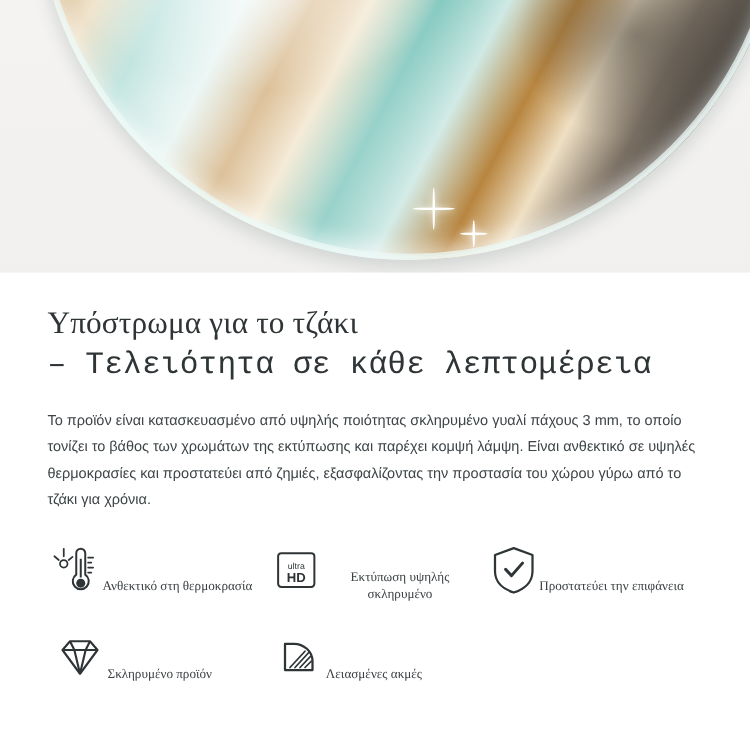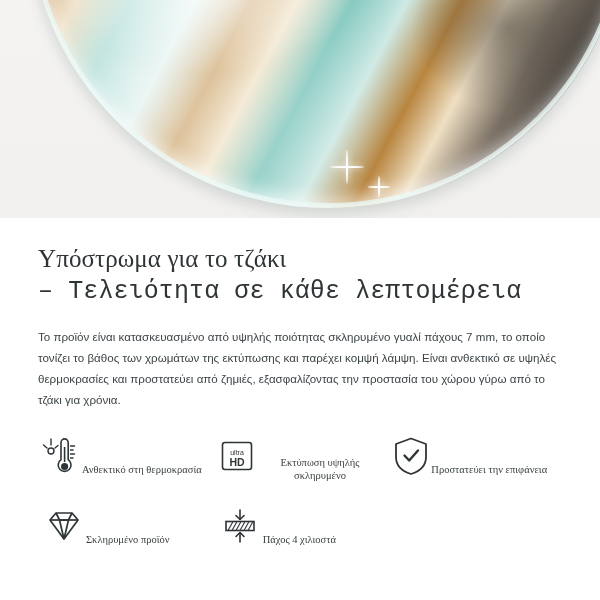--- a/index.html
+++ b/index.html
@@ -195,21 +195,21 @@
     <div class="sparkle sparkle-2"></div>
   </div>
 
   <div class="content">
 
     <h1 class="headline">
       <span>Υπόστρωμα για το τζάκι</span>
       <span class="line2">– Τελειότητα σε κάθε λεπτομέρεια</span>
     </h1>
 
-    <p class="body-text">Το προϊόν είναι κατασκευασμένο από υψηλής ποιότητας σκληρυμένο γυαλί πάχους 7 mm, το οποίο τονίζει το βάθος των χρωμάτων της εκτύπωσης και παρέχει κομψή λάμψη. Είναι ανθεκτικό σε υψηλές θερμοκρασίες και προστατεύει από ζημιές, εξασφαλίζοντας την προστασία του χώρου γύρω από το τζάκι για χρόνια.</p>
+    <p class="body-text">Το προϊόν είναι κατασκευασμένο από υψηλής ποιότητας σκληρυμένο γυαλί πάχους 3 mm, το οποίο τονίζει το βάθος των χρωμάτων της εκτύπωσης και παρέχει κομψή λάμψη. Είναι ανθεκτικό σε υψηλές θερμοκρασίες και προστατεύει από ζημιές, εξασφαλίζοντας την προστασία του χώρου γύρω από το τζάκι για χρόνια.</p>
 
     <div class="features">
 
       <div class="feature">
         <div class="feature-icon">
           <svg width="40" height="42" viewBox="0 0 40 42">
             <g fill="none" stroke="#2f3436" stroke-width="1.6">
               <path d="M19 7.5a3.6 3.6 0 0 1 7.2 0v17.2a6.4 6.4 0 1 1-7.2 0z"></path>
               <line x1="22.6" y1="12" x2="22.6" y2="27"></line>
             </g>
@@ -260,39 +260,33 @@
               <path d="M8 14 H36"></path>
               <path d="M14 7 L17.5 14 L22 33"></path>
               <path d="M30 7 L26.5 14 L22 33"></path>
               <path d="M17.5 14 H26.5"></path>
             </g>
           </svg>
         </div>
         <div class="feature-label">Σκληρυμένο προϊόν</div>
       </div>
 
-
-      <div class="feature">
-        <div class="feature-icon">
-          <svg width="46" height="40" viewBox="0 0 46 40">
-            <g stroke="#2f3436" stroke-width="1.6" stroke-linecap="round" stroke-linejoin="round" fill="none">
-              <line x1="23" y1="4" x2="23" y2="13"></line>
-              <path d="M19 9.5 L23 13.5 L27 9.5"></path>
-              <line x1="23" y1="36" x2="23" y2="27"></line>
-              <path d="M19 30.5 L23 26.5 L27 30.5"></path>
-            </g>
-            <rect x="9" y="15.5" width="28" height="9" fill="none" stroke="#2f3436" stroke-width="1.6"></rect>
-            <g stroke="#2f3436" stroke-width="1.1">
-              <line x1="11" y1="24.5" x2="16" y2="15.5"></line>
-              <line x1="15" y1="24.5" x2="20" y2="15.5"></line>
-              <line x1="19" y1="24.5" x2="24" y2="15.5"></line>
-              <line x1="23" y1="24.5" x2="28" y2="15.5"></line>
-              <line x1="27" y1="24.5" x2="32" y2="15.5"></line>
-              <line x1="31" y1="24.5" x2="36" y2="15.5"></line>
-            </g>
-          </svg>
-        </div>
-        <div class="feature-label">Πάχος 4 χιλιοστά</div>
-      </div>
+      <div class="feature">
+        <div class="feature-icon">
+          <svg width="44" height="38" viewBox="0 0 44 38">
+            <g fill="none" stroke="#2f3436" stroke-width="1.7" stroke-linecap="round" stroke-linejoin="round">
+              <path d="M11 29 H33 L33 22 C33 14 26 8 18 8 H11 Z" stroke-width="1.8" fill="none"></path>
+            </g>
+            <g stroke="#2f3436" stroke-width="1.4" stroke-linecap="round">
+              <line x1="15" y1="27" x2="27" y2="14"></line>
+              <line x1="19" y1="27" x2="30" y2="15"></line>
+              <line x1="23" y1="27" x2="31.5" y2="18"></line>
+              <line x1="27" y1="27" x2="32" y2="22"></line>
+            </g>
+          </svg>
+        </div>
+        <div class="feature-label">Λειασμένες ακμές</div>
+      </div>
+
 
     </div>
   </div>
 </div>
 
 </body></html>

